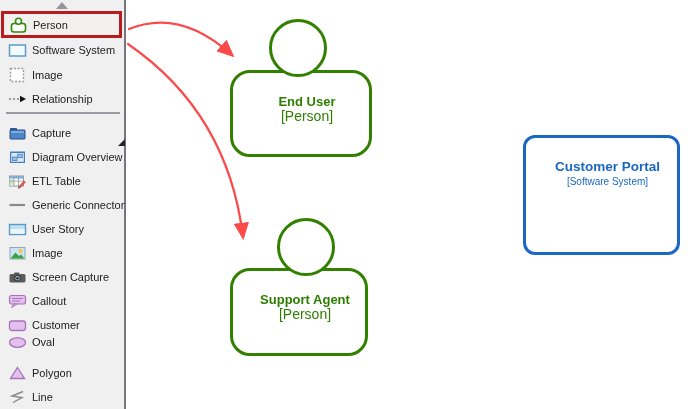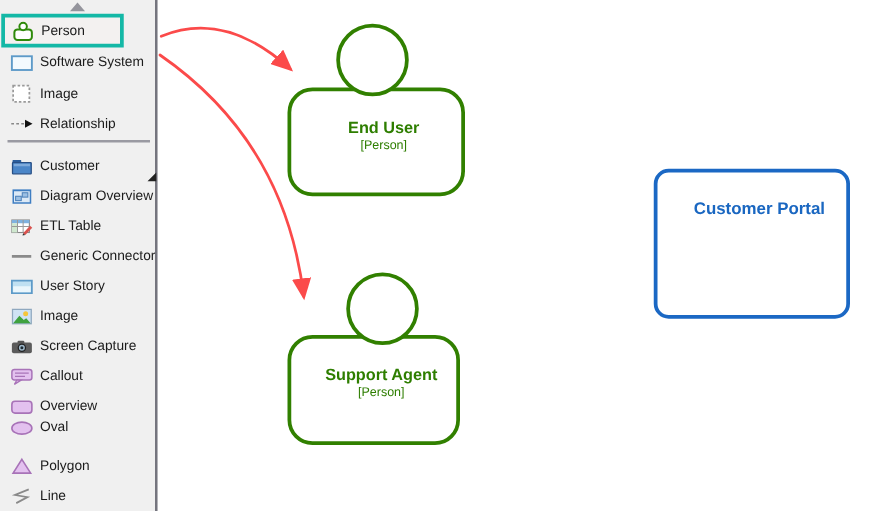--- a/index.html
+++ b/index.html
@@ -19,36 +19,36 @@
     border-bottom:7px solid #94949c;
   }
   .pal-item {
     position:absolute; left:0; width:140px; height:24px;
     display:flex; align-items:center; gap:5px; padding-left:8px;
     cursor:default;
   }
   .pal-item .ic { width:19px; height:16px; flex:0 0 19px; display:flex; align-items:center; justify-content:center; }
   .pal-item .lbl { font-size:11px; color:#1b1b1b; white-space:nowrap; }
   .pal-item.selected {
-    left:1px; top:11px; width:98px; height:27px;
-    border:3px solid #14b8a6; padding-left:5px; background:#f3f1f0;
+    left:1px; top:11px; width:121px; height:27px;
+    border:3px solid #b91c1c; padding-left:5px; background:#f3f1f0;
   }
   .pal-sep { position:absolute; left:6px; top:112px; width:114px; height:2px; background:#9a9aa2; }
   .pkg-overflow { position:absolute; left:117px; top:133px; }
   
   #canvas { position:absolute; left:0; top:0; width:697px; height:409px; }
   .arrows { position:absolute; left:0; top:0; }
   .node { position:absolute; background:#fff; text-align:center;padding-left:12px; }
   .node.person { border:3px solid #318000; border-radius:20px; }
   .node.person .head {
     position:absolute; width:58px; height:58px; border-radius:50%;
     background:#fff; border:3px solid #318000;
   }
   .node.person .nm { margin-top:21px; font-size:13px; font-weight:bold; color:#2e7e00; line-height:16px; }
-  .node.person .st { font-size:10px; color:#2e7e00; line-height:13px; }
+  .node.person .st { font-size:14px; color:#2e7e00; line-height:13px; }
   .node.system { border:3px solid #1b68c4; border-radius:12px; }
   .node.system .nm { margin-top:21px; font-size:13.5px; font-weight:bold; color:#1a67c1; line-height:16px; }
   .node.system .st { font-size:10px; color:#1a67c1; line-height:13px; }
 </style>
 </head>
 <body>
 
 <div id="app">
 
   <div id="canvas">
@@ -70,20 +70,21 @@
     </div>
 
     <div class="node person" style="left:230px; top:268px; width:138px; height:88px;">
       <div class="head" style="left:44px; top:-53px;"></div>
       <div class="nm">Support Agent</div>
       <div class="st">[Person]</div>
     </div>
 
     <div class="node system" style="left:523px; top:135px; width:157px; height:120px;">
       <div class="nm">Customer Portal</div>
+      <div class="st">[Software System]</div>
     </div>
   </div>
 
   <div id="palette">
     <div class="scroll-up"></div>
 
     <div class="pal-item selected">
       <span class="ic">
         <svg width="19" height="16">
             <rect x="2.5" y="6.5" width="14" height="8.5" rx="2.5" fill="#fff" stroke="#2f8a0a" stroke-width="1.6"></rect>
@@ -124,21 +125,21 @@
     <div class="pal-sep"></div>
 
     <div class="pal-item" style="top:121px">
       <span class="ic">
         <svg width="19" height="16">
             <rect x="2" y="3" width="7" height="4" rx="0.5" fill="#2a5d9c"></rect>
             <rect x="2" y="5" width="15" height="9" rx="0.5" fill="#4b86c8" stroke="#274f86" stroke-width="1"></rect>
             <rect x="3" y="6" width="13" height="2" fill="#7fabdc"></rect>
           </svg>
       </span>
-      <span class="lbl">Customer</span>
+      <span class="lbl">Capture</span>
     </div>
     <div class="pkg-overflow">
       <svg width="9" height="9">
           <path d="M8 1 L8 8 L1 8 Z" fill="#222"></path>
         </svg>
     </div>
 
     <div class="pal-item" style="top:145px">
       <span class="ic">
         <svg width="19" height="16">
@@ -220,21 +221,21 @@
       </span>
       <span class="lbl">Callout</span>
     </div>
 
     <div class="pal-item" style="top:313px">
       <span class="ic">
         <svg width="19" height="16">
             <rect x="1.5" y="4" width="16" height="9.5" rx="2.5" fill="#e3c1ef" stroke="#a873b8" stroke-width="1.3"></rect>
           </svg>
       </span>
-      <span class="lbl">Overview</span>
+      <span class="lbl">Customer</span>
     </div>
 
     <div class="pal-item" style="top:330px">
       <span class="ic">
         <svg width="19" height="16">
             <ellipse cx="9.5" cy="8.5" rx="8" ry="4.8" fill="#e3c1ef" stroke="#a873b8" stroke-width="1.3"></ellipse>
           </svg>
       </span>
       <span class="lbl">Oval</span>
     </div>

